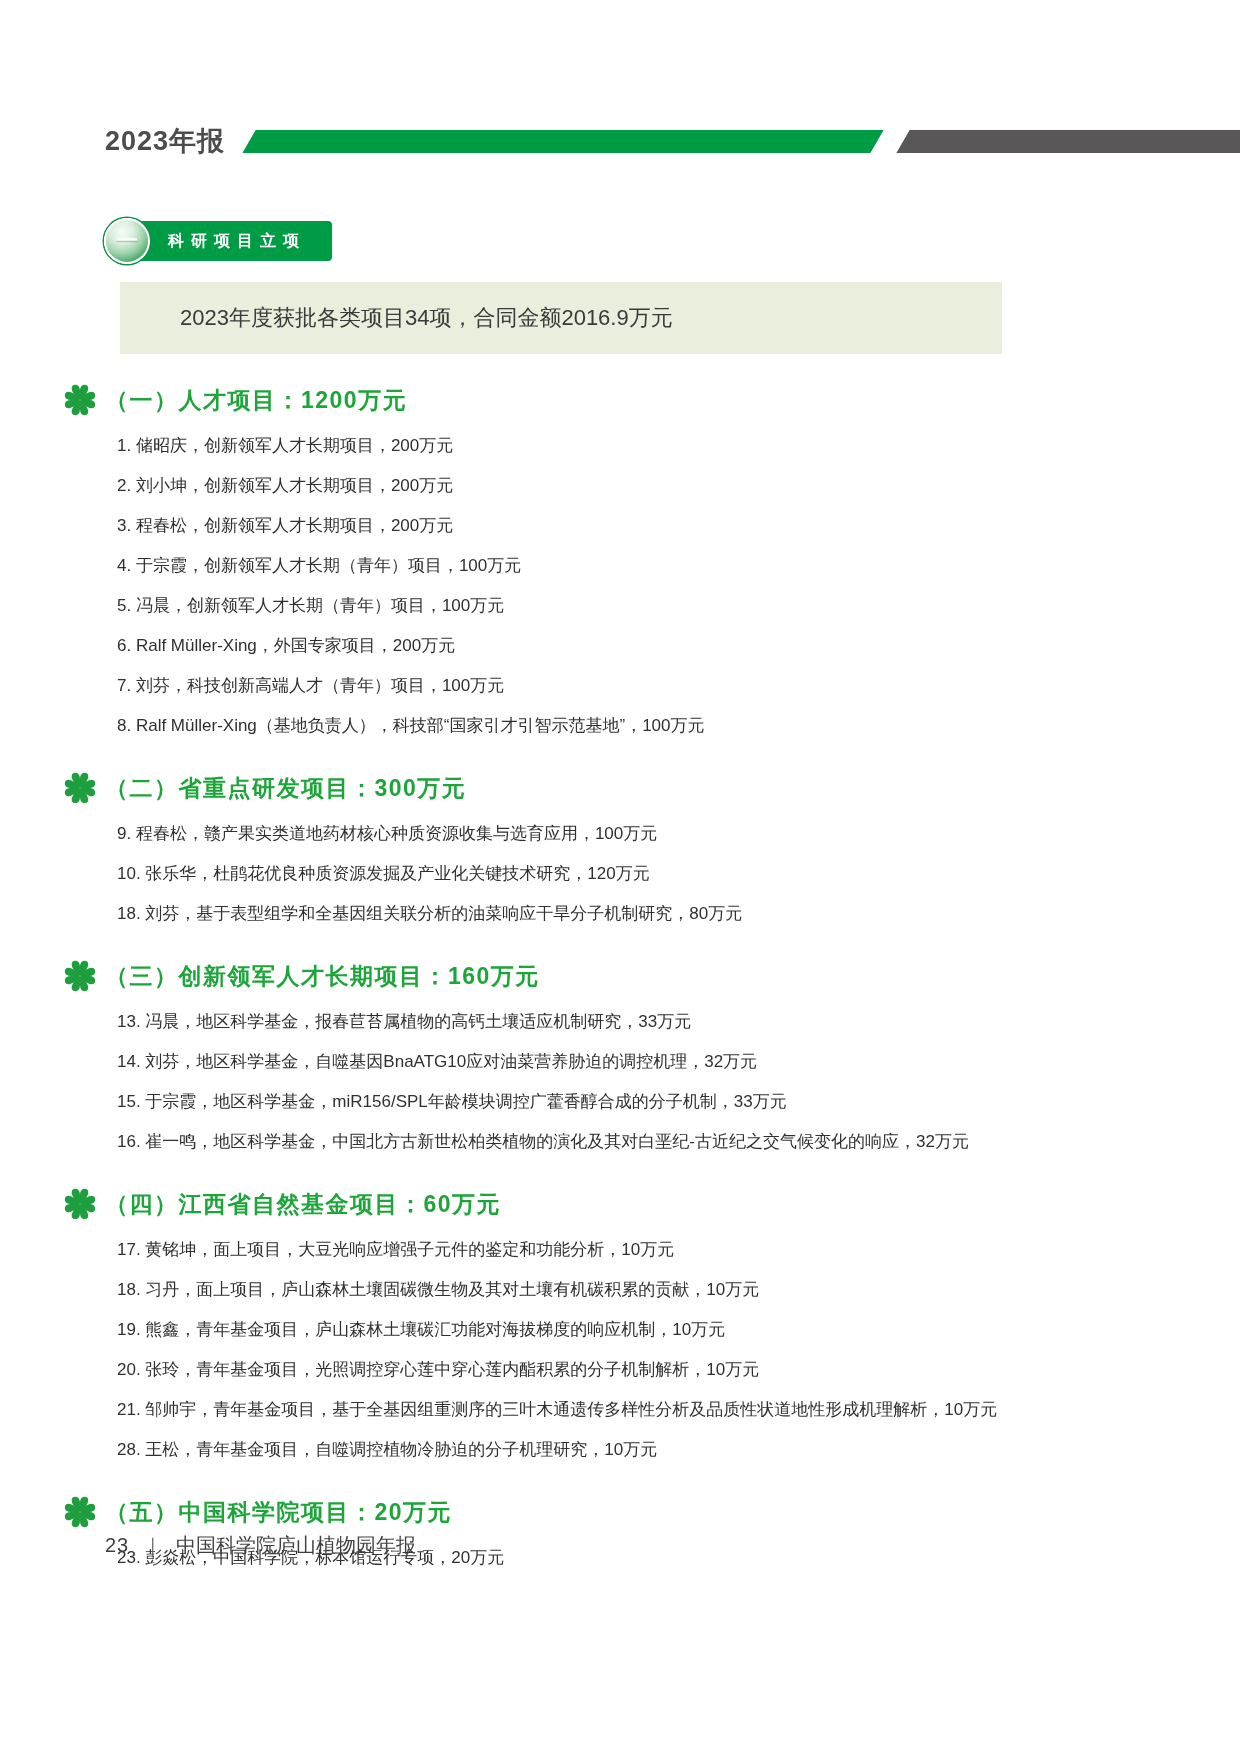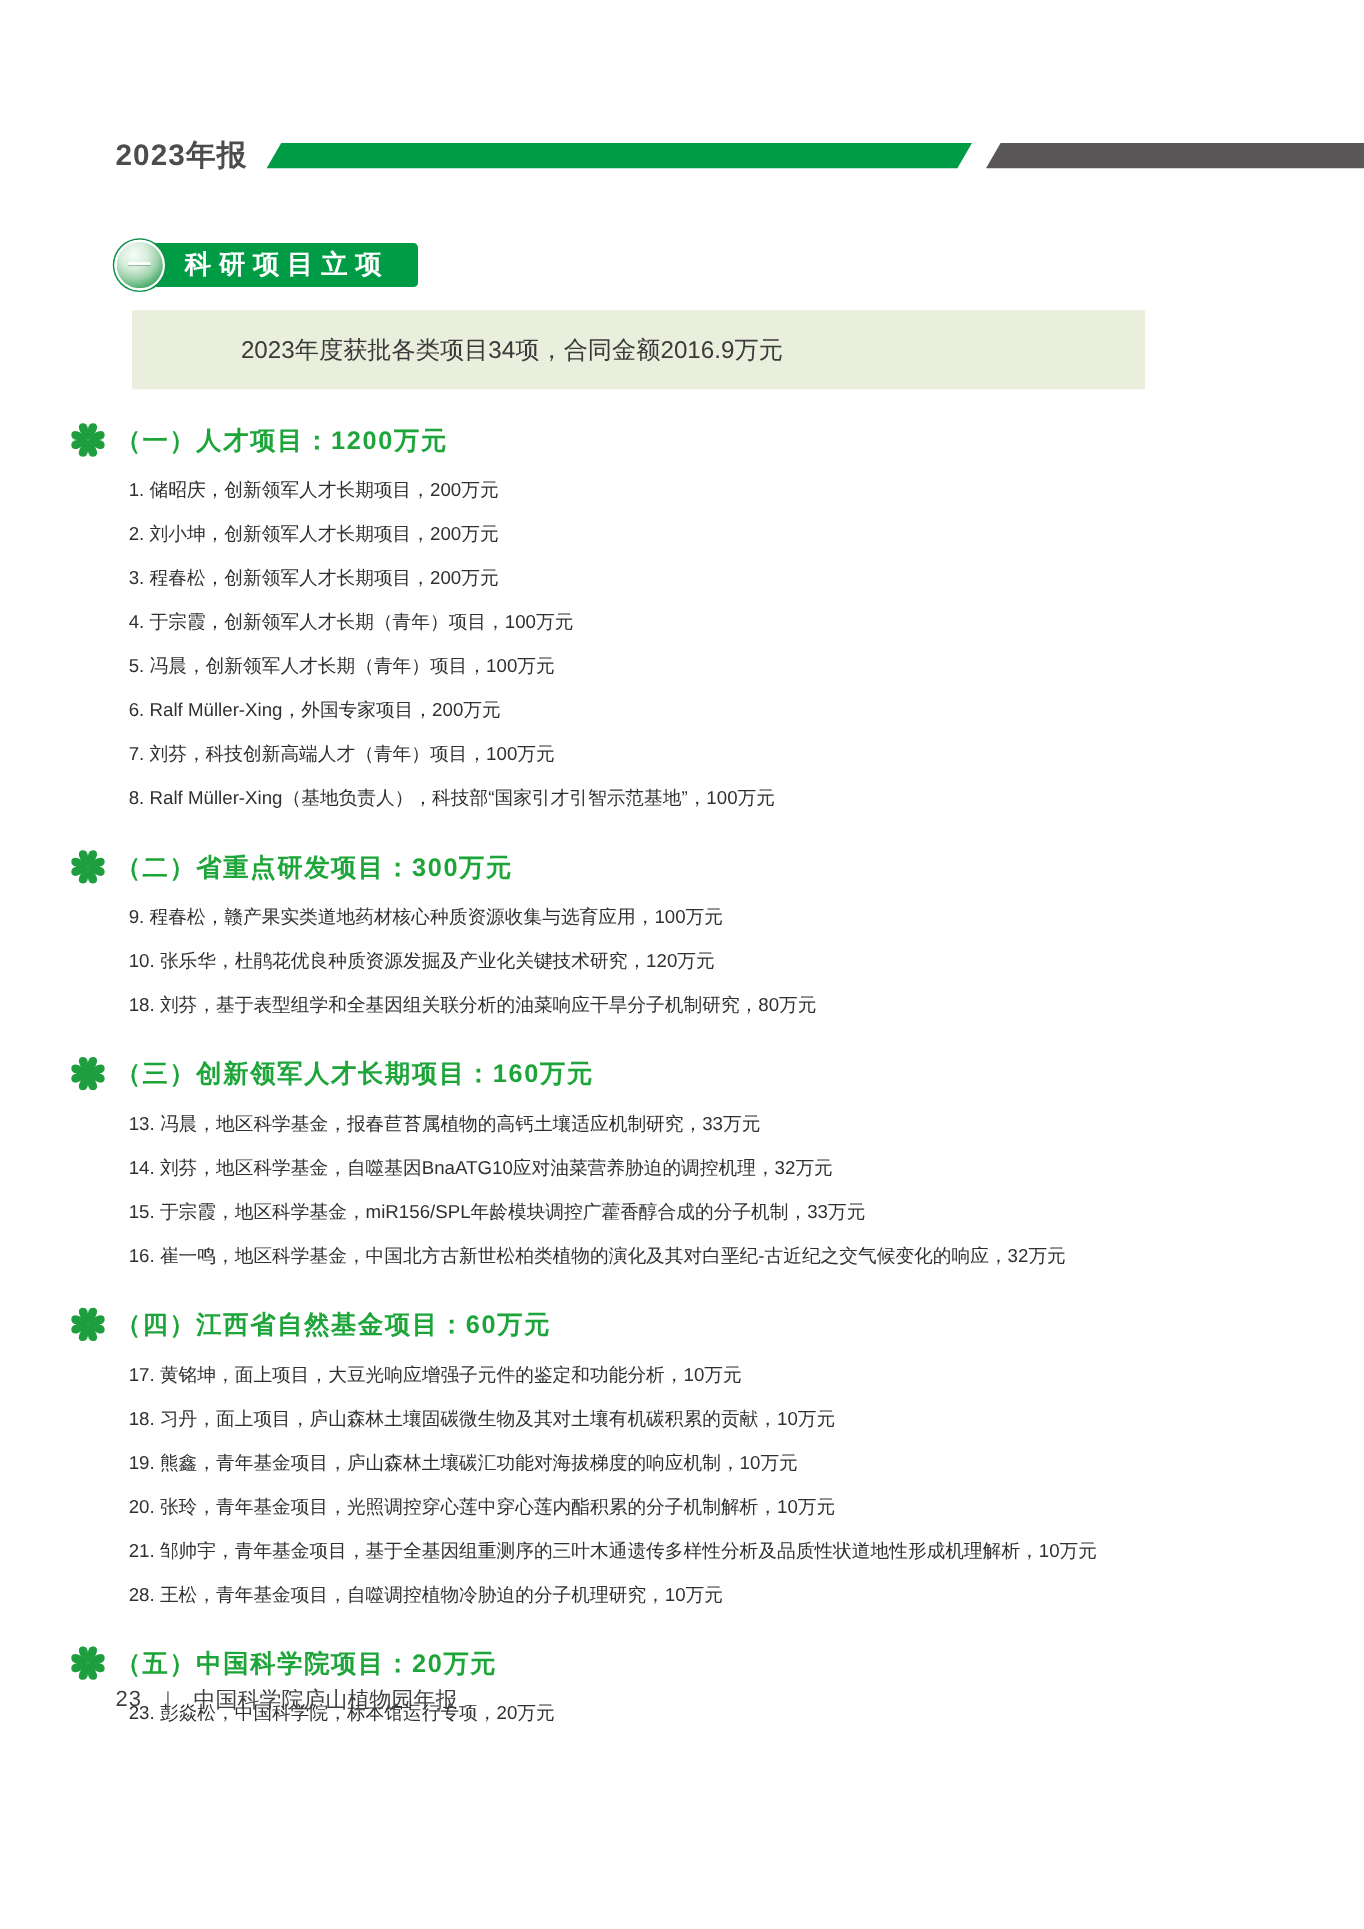--- a/index.html
+++ b/index.html
@@ -45,27 +45,27 @@
     display:flex;align-items:center;justify-content:center;
     position:relative;z-index:2;margin-right:-16px;
   }
   .badge-circle span{color:#ffffff;font-size:22px;font-weight:bold;line-height:1;text-shadow:0 1px 1px rgba(0,80,30,.35);}
   .badge-box{
     background:var(--green-accent);
     height:40px;border-radius:3px 4px 4px 3px;
     display:flex;align-items:center;
     padding:0 26px 0 34px;
   }
-  .badge-box span{color:#ffffff;font-size:24px;font-weight:bold;letter-spacing:7px;line-height:1;}
+  .badge-box span{color:#ffffff;font-size:16px;font-weight:bold;letter-spacing:7px;line-height:1;}
 
   
   .intro-box{
     margin:18px 0 0 120px;width:882px;height:72px;
     background:var(--intro-bg);
-    display:flex;align-items:center;padding-left:39px;
+    display:flex;align-items:center;
   }
   .intro-box span{font-size:22px;color:#3a3a3a;padding-left:60px;}
 
   
   .content{padding:4px 115px 0 62px;}
   .sec-heading{
     display:flex;align-items:center;
     margin:23px 0 7px 0;height:38px;
   }
   .clover{width:36px;height:36px;display:inline-flex;margin-right:7px;flex:none;}

